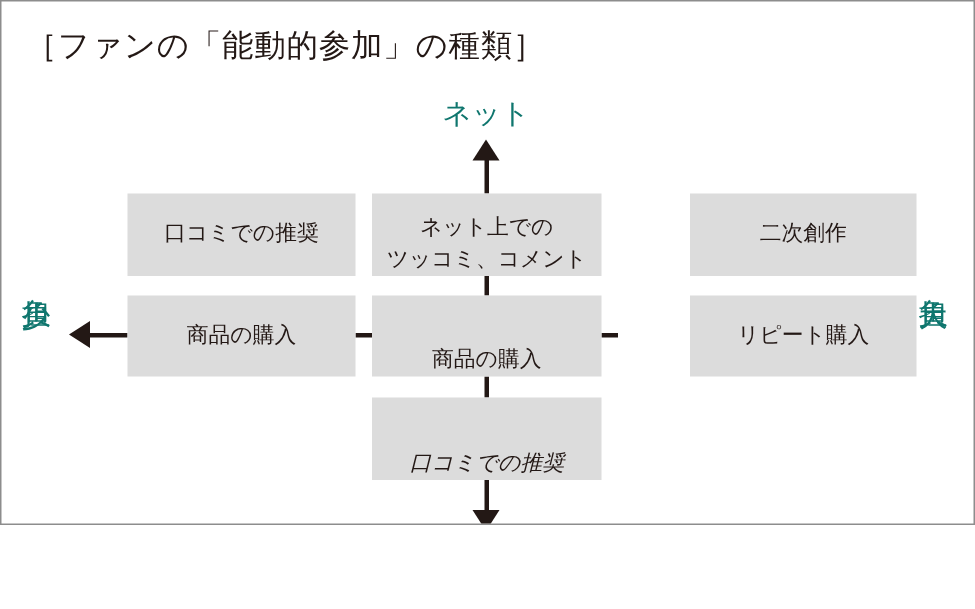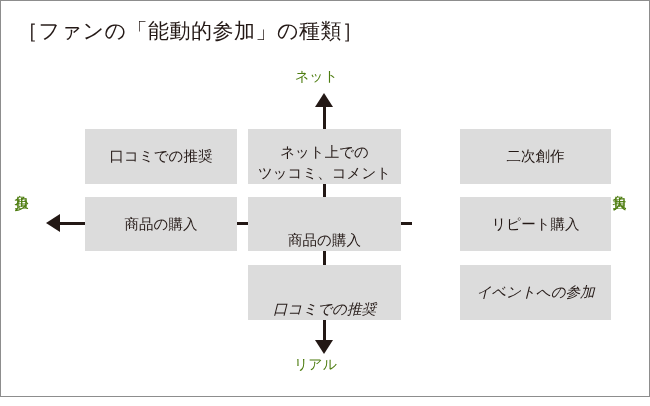--- a/index.html
+++ b/index.html
@@ -6,21 +6,21 @@
     margin: 0;
     padding: 0;
     background: #ffffff;
   }
   body {
     font-family: "Liberation Sans", "DejaVu Sans", sans-serif;
   }
   #canvas {
     position: relative;
     width: 650px;
-    height: 397px;
+    height: 350px;
     background: #ffffff;
     box-sizing: border-box;
     border: 1px solid #8d8d8d;
     overflow: hidden;
     color: #231815;
     padding-left: 10px;
   }
   .title {
     position: absolute;
     left: 16px;
@@ -65,25 +65,24 @@
   }
   .dash-h {
     position: absolute;
     height: 3px;
     background: #231815;
   }
 
   
   .axis-label {
     position: absolute;
-    font-size: 14px;
+    font-size: 19px;
     line-height: 24px;
-    color: #4d7c0f;
+    color: #0f766e;
     white-space: nowrap;
-    font-family: Liberation Mono, monospace;
   }
   .axis-label.vertical {
     writing-mode: vertical-rl;
     text-orientation: upright;
     white-space: nowrap;
     line-height: 1.0;
     letter-spacing: 1px;
   }
 
   
@@ -169,17 +168,14 @@
   <div class="box col-center row-mid">
     <span class="box-inner">商品の購入</span>
   </div>
   <div class="box col-right row-mid">
     <span class="box-inner">リピート購入</span>
   </div>
 
   <div class="box col-center row-bottom">
     <span class="box-inner">口コミでの推奨</span>
   </div>
-  <div class="box col-right row-bottom">
-    <span class="box-inner">イベントへの参加</span>
-  </div>
 
 </div>
 
 </body></html>

